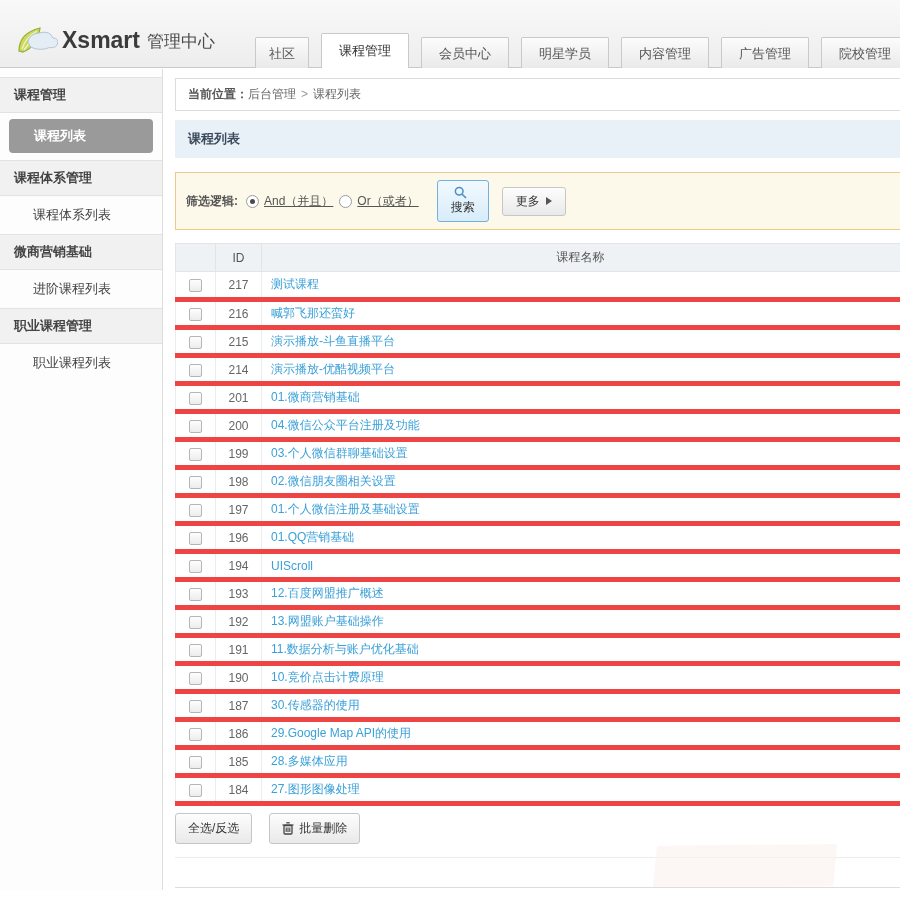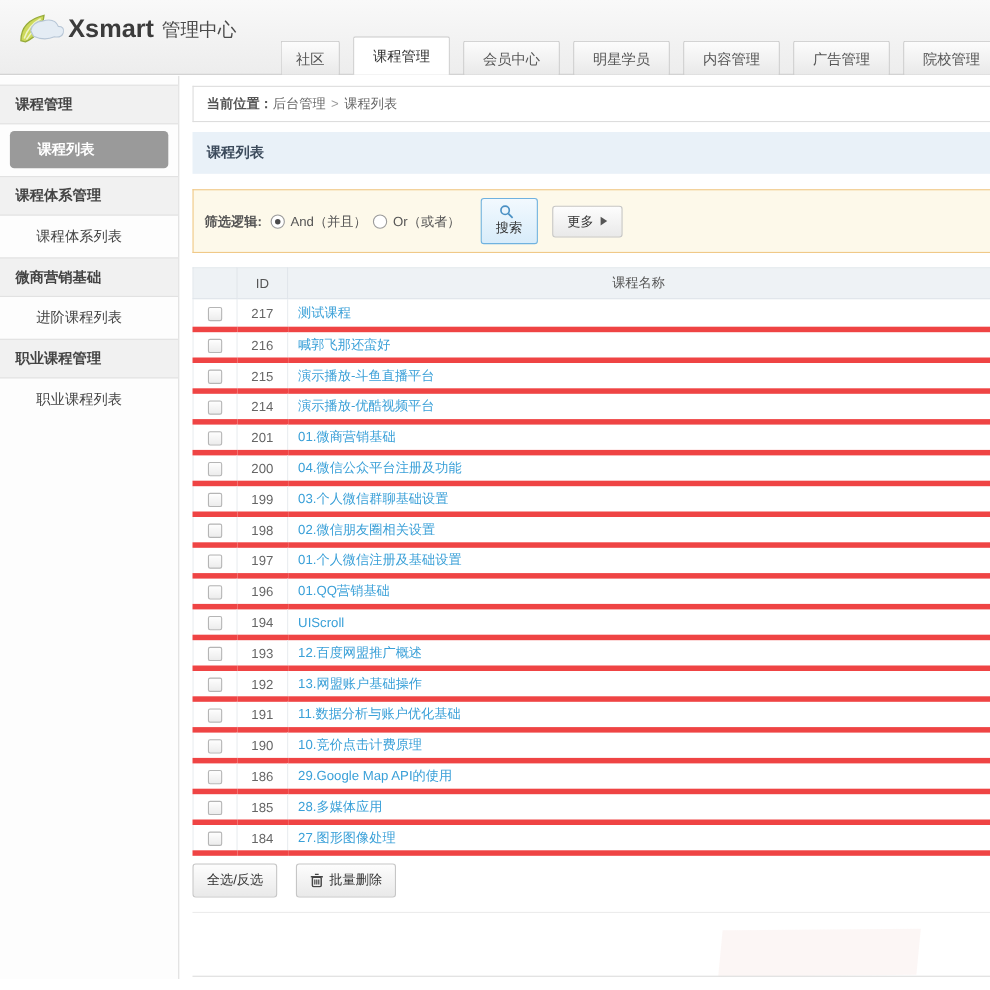--- a/index.html
+++ b/index.html
@@ -5,21 +5,21 @@
   :root{
     --link:#3aa0d8; --selected-gray:#9a9a9a; --panel-blue:#e9f1f8;
     --filter-bg:#fdf9ea; --filter-border:#f0c988; --thead-bg:#eef2f5;
   }
   *{box-sizing:border-box;}
   html,body{margin:0;padding:0;width:900px;height:900px;overflow:hidden;
     font-family:"Liberation Sans","DejaVu Sans",sans-serif;background:#fff;color:#444;}
   
   .topbar{position:relative;height:68px;background:linear-gradient(#f9f9f9,#ededed);
     border-bottom:1px solid #c9c9c9;}
-  .logo{position:absolute;left:16px;top:9px;display:flex;align-items:center;}
+  .logo{position:absolute;left:16px;top:23px;display:flex;align-items:center;}
   .logo .brand{font-size:23px;font-weight:bold;color:#3b3b3b;letter-spacing:0;margin-left:4px;}
   .logo .suffix{font-size:17px;color:#4a4a4a;margin-left:7px;margin-top:3px;}
   .tabbar{position:absolute;left:255px;bottom:-1px;display:flex;align-items:flex-end;}
   .tab{height:31px;line-height:31px;padding:0 17px;margin-right:12px;font-size:13px;color:#555;
     background:linear-gradient(#fcfcfc,#e9e9e9);border:1px solid #c9c9c9;border-bottom:none;
     border-radius:2px 2px 0 0;white-space:nowrap;cursor:pointer;flex:0 0 auto;}
   .tab.active{background:#fff;height:35px;line-height:33px;color:#333;}
   .tab.tab-first{padding:0 13px;}
   
   .sidebar{position:absolute;left:0;top:69px;width:163px;height:821px;background:#fdfdfd;
@@ -33,21 +33,21 @@
   .main{position:absolute;left:175px;top:69px;width:725px;}
   .breadcrumb{border:1px solid #ddd;border-right:none;padding:7px 12px;font-size:12px;color:#666;
     margin-top:9px;}
   .breadcrumb .bc-prefix{font-weight:bold;color:#555;}
   .breadcrumb .bc-sep{color:#999;margin:0 5px;}
   .panel-title{margin-top:9px;background:var(--panel-blue);padding:10px 13px;font-size:13px;
     font-weight:bold;color:#3c4b5c;}
   .filterbar{margin-top:14px;background:var(--filter-bg);border:1px solid var(--filter-border);
     border-right:none;padding:7px 10px;display:flex;align-items:center;font-size:12px;color:#555;}
   .filter-label{font-weight:bold;margin-right:8px;}
-  .radio-group{display:flex;align-items:center;margin-right:6px;cursor:pointer;}
+  .radio-group{display:flex;align-items:center;margin-right:6px;cursor:pointer;text-decoration:underline;}
   .radio{width:13px;height:13px;border:1px solid #9b9b9b;border-radius:50%;background:#fff;
     display:inline-block;position:relative;margin-right:5px;flex:0 0 auto;}
   .radio.checked::after{content:"";position:absolute;left:3px;top:3px;width:5px;height:5px;
     border-radius:50%;background:#4a4a4a;}
   .btn{display:inline-flex;align-items:center;border:1px solid #c6c6c6;border-radius:3px;
     background:linear-gradient(#fdfdfd,#e9e9e9);padding:5px 13px;font-size:12px;color:#333;
     cursor:pointer;white-space:nowrap;}
   .btn-search{border-color:#6fb2e0;background:linear-gradient(#f2f9fe,#d8ecfa);margin-left:12px;flex-direction:column;}
   .btn-more{margin-left:13px;align-items:center;}
   .tri-right{width:0;height:0;border-top:4px solid transparent;border-bottom:4px solid transparent;
@@ -281,20 +281,29 @@
       <a class="course-link">11.数据分析与账户优化基础</a>
     </td>
   </tr>
         <tr>
     <td class="col-check">
       <span class="checkbox"></span>
     </td>
     <td class="col-id">190</td>
     <td class="col-name">
       <a class="course-link">10.竞价点击计费原理</a>
+    </td>
+  </tr>
+        <tr>
+    <td class="col-check">
+      <span class="checkbox"></span>
+    </td>
+    <td class="col-id">187</td>
+    <td class="col-name">
+      <a class="course-link">30.传感器的使用</a>
     </td>
   </tr>
         <tr>
     <td class="col-check">
       <span class="checkbox"></span>
     </td>
     <td class="col-id">186</td>
     <td class="col-name">
       <a class="course-link">29.Google Map API的使用</a>
     </td>

